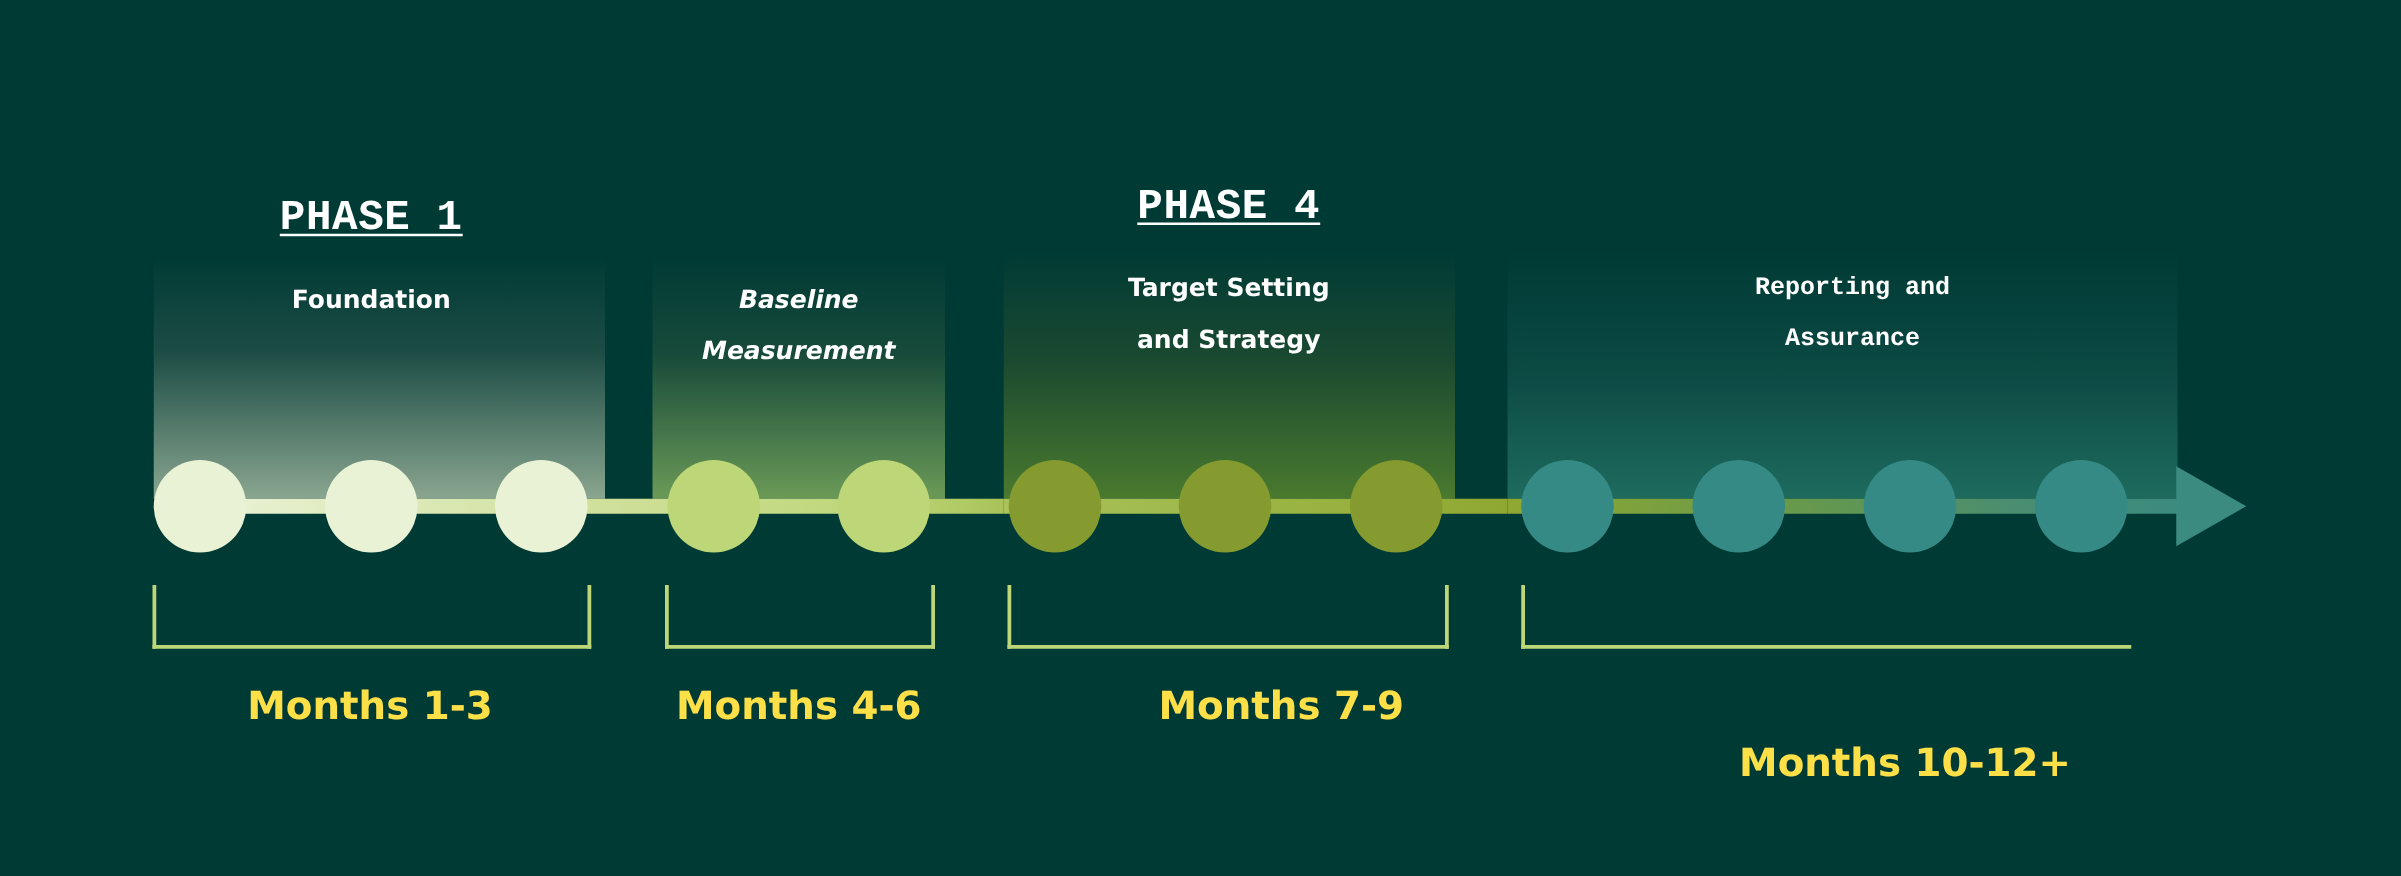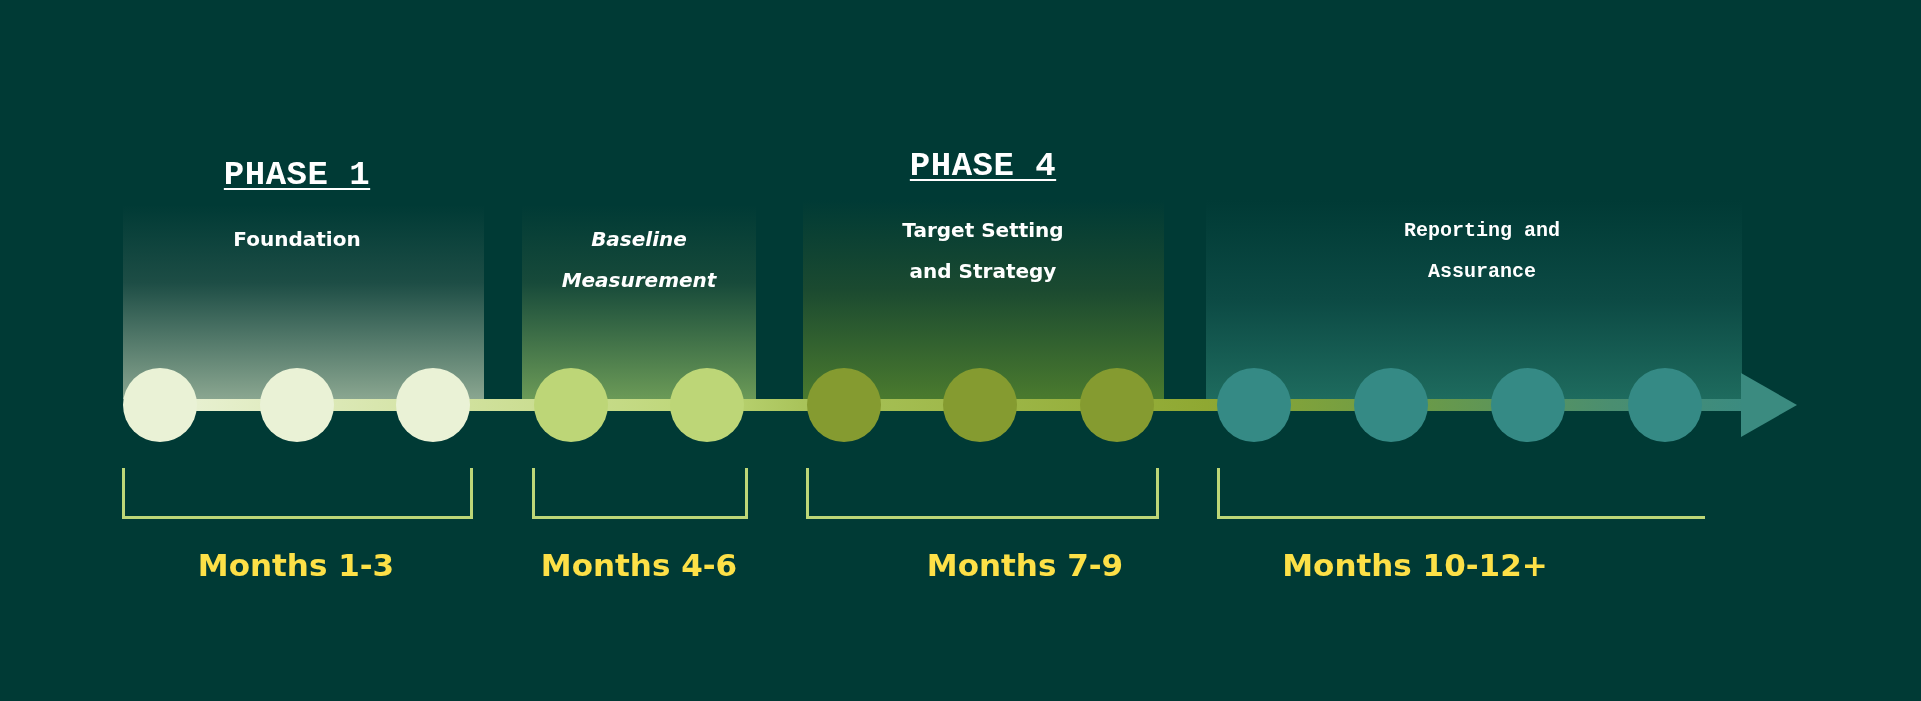--- a/index.html
+++ b/index.html
@@ -86,14 +86,14 @@
   <div class="dot" style="left:1628px; background:#358a85;"></div>
 
   <div class="bracket" style="left:122px; width:345px;"></div>
   <div class="bracket" style="left:532px; width:210px;"></div>
   <div class="bracket" style="left:806px; width:347px;"></div>
   <div class="bracket open-right" style="left:1217px; width:485px;"></div>
 
   <div class="months" style="left:296px;">Months 1-3</div>
   <div class="months" style="left:639px;">Months 4-6</div>
   <div class="months" style="left:981px;margin-left:44px;">Months 7-9</div>
-  <div class="months" style="left:1415px;">Months 10-12+</div>
+  <div class="months" style="left:1524px;margin-top:46px;">Months 10-12+</div>
 </div>
 
 </body></html>

